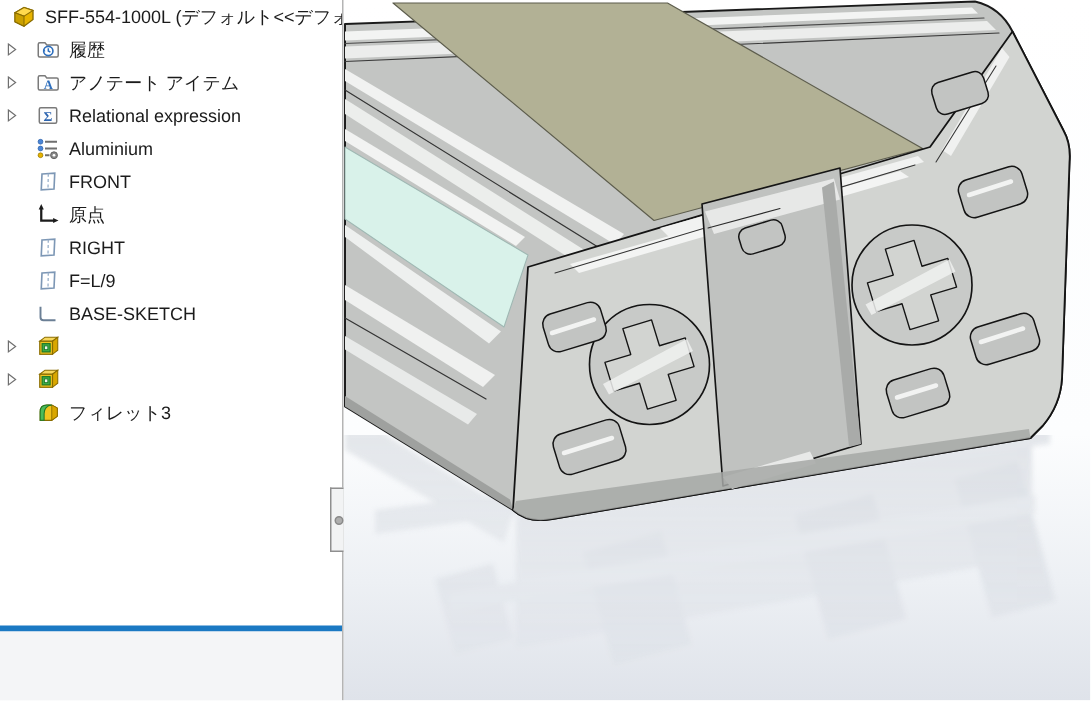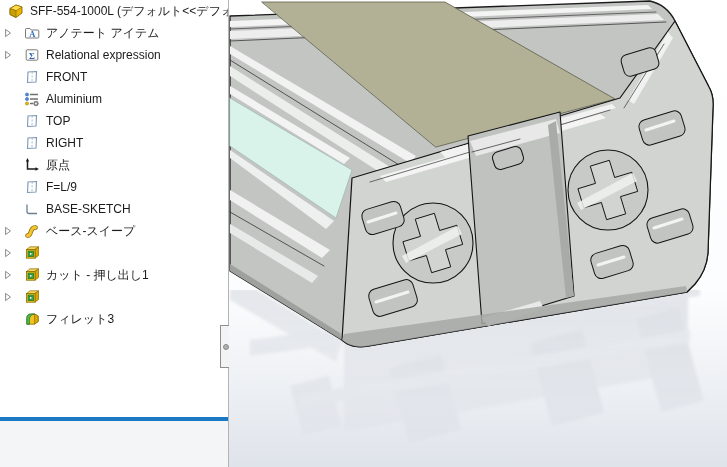--- a/index.html
+++ b/index.html
@@ -204,100 +204,95 @@
           <span class="row-label">SFF-554-1000L (デフォルト&lt;&lt;デフォルト&gt;_表</span>
         </div>
         <div class="tree-row">
           <span class="expander">
             <svg viewBox="0 0 10 12" width="8" height="10">
               <path d="M2,1.5 L8,6 L2,10.5 Z" fill="#fdfdfd" stroke="#6f6f6f" stroke-width="1"></path>
             </svg>
           </span>
           <span class="row-icon"><svg viewBox="0 0 16 16" width="16" height="16">
               <path d="M1.5,4.5 Q1.5,3.5 2.5,3.5 L6,3.5 L7.2,5 L13.8,5 Q14.8,5 14.8,6 L14.8,12 Q14.8,13 13.8,13 L2.5,13 Q1.5,13 1.5,12 Z" fill="#fdfdfd" stroke="#7a7a7a" stroke-width="1"></path>
+              <circle cx="8.2" cy="9" r="3.1" fill="#fff" stroke="#2e6fbd" stroke-width="1.1"></circle>
+              <path d="M8.2,7.2 L8.2,9 L9.6,9.8" stroke="#2e6fbd" stroke-width="1" fill="none"></path>
+              <path d="M5.2,7.6 L4.6,9.4 L6.4,9.2" fill="#2e6fbd"></path>
+            </svg></span>
+          <span class="row-label">履歴</span>
+        </div>
+        <div class="tree-row">
+          <span class="expander">
+            <svg viewBox="0 0 10 12" width="8" height="10">
+              <path d="M2,1.5 L8,6 L2,10.5 Z" fill="#fdfdfd" stroke="#6f6f6f" stroke-width="1"></path>
+            </svg>
+          </span>
+          <span class="row-icon"><svg viewBox="0 0 16 16" width="16" height="16">
+              <path d="M1.5,4.5 Q1.5,3.5 2.5,3.5 L6,3.5 L7.2,5 L13.8,5 Q14.8,5 14.8,6 L14.8,12 Q14.8,13 13.8,13 L2.5,13 Q1.5,13 1.5,12 Z" fill="#fdfdfd" stroke="#7a7a7a" stroke-width="1"></path>
               <text x="8.2" y="12.2" font-size="8.5" font-family="Liberation Serif,serif" font-weight="bold" fill="#2e6fbd" text-anchor="middle">A</text>
             </svg></span>
           <span class="row-label">アノテート アイテム</span>
         </div>
         <div class="tree-row">
           <span class="expander">
             <svg viewBox="0 0 10 12" width="8" height="10">
               <path d="M2,1.5 L8,6 L2,10.5 Z" fill="#fdfdfd" stroke="#6f6f6f" stroke-width="1"></path>
             </svg>
           </span>
           <span class="row-icon"><svg viewBox="0 0 16 16" width="16" height="16">
               <rect x="2.2" y="2.8" width="11.6" height="10.4" rx="1" fill="#fdfdfd" stroke="#7a7a7a" stroke-width="1"></rect>
               <text x="8" y="11.6" font-size="9" font-family="Liberation Serif,serif" font-weight="bold" fill="#2f66b0" text-anchor="middle">Σ</text>
             </svg></span>
           <span class="row-label">Relational expression</span>
-        </div>
-        <div class="tree-row">
-          <span class="row-icon"><svg viewBox="0 0 16 16" width="16" height="16">
-              <path d="M4,3 L12.5,2.5 L12,13 L3.5,13.5 Z" fill="none" stroke="#7d97b5" stroke-width="1.1"></path>
-              <path d="M8.2,2.8 L8,13.2" stroke="#9db3cc" stroke-width="0.9" stroke-dasharray="2,1.6"></path>
-            </svg></span>
-          <span class="row-label">FRONT</span>
         </div>
         <div class="tree-row">
           <span class="row-icon"><svg viewBox="0 0 16 16" width="16" height="16">
               <circle cx="3" cy="3.5" r="1.6" fill="#4a86d8" stroke="#2b5fa8" stroke-width="0.5"></circle>
               <circle cx="3" cy="8" r="1.6" fill="#4a86d8" stroke="#2b5fa8" stroke-width="0.5"></circle>
               <circle cx="3" cy="12.5" r="1.6" fill="#e8b400" stroke="#9a7a00" stroke-width="0.5"></circle>
               <path d="M6,3.5 L14,3.5 M6,8 L14,8 M6,12.5 L9,12.5" stroke="#6f6f6f" stroke-width="1.4"></path>
               <circle cx="12" cy="12.5" r="2.3" fill="#8a8a8a" stroke="#5a5a5a" stroke-width="0.6"></circle>
               <circle cx="12" cy="12.5" r="0.9" fill="#fff"></circle>
             </svg></span>
           <span class="row-label">Aluminium</span>
         </div>
         <div class="tree-row">
           <span class="row-icon"><svg viewBox="0 0 16 16" width="16" height="16">
               <path d="M4,3 L12.5,2.5 L12,13 L3.5,13.5 Z" fill="none" stroke="#7d97b5" stroke-width="1.1"></path>
               <path d="M8.2,2.8 L8,13.2" stroke="#9db3cc" stroke-width="0.9" stroke-dasharray="2,1.6"></path>
             </svg></span>
-          <span class="row-label">TOP</span>
-        </div>
-        <div class="tree-row">
-          <span class="row-icon"><svg viewBox="0 0 16 16" width="16" height="16">
-              <path d="M4,3 L12.5,2.5 L12,13 L3.5,13.5 Z" fill="none" stroke="#7d97b5" stroke-width="1.1"></path>
-              <path d="M8.2,2.8 L8,13.2" stroke="#9db3cc" stroke-width="0.9" stroke-dasharray="2,1.6"></path>
-            </svg></span>
-          <span class="row-label">RIGHT</span>
+          <span class="row-label">FRONT</span>
         </div>
         <div class="tree-row">
           <span class="row-icon"><svg viewBox="0 0 16 16" width="16" height="16">
               <path d="M3.5,4 L3.5,12 L12,12" stroke="#1c1c1c" stroke-width="1.5" fill="none"></path>
               <path d="M3.5,1 L1.8,4.6 L5.2,4.6 Z" fill="#1c1c1c"></path>
               <path d="M15,12 L11.4,10.3 L11.4,13.7 Z" fill="#1c1c1c"></path>
             </svg></span>
           <span class="row-label">原点</span>
         </div>
         <div class="tree-row">
           <span class="row-icon"><svg viewBox="0 0 16 16" width="16" height="16">
               <path d="M4,3 L12.5,2.5 L12,13 L3.5,13.5 Z" fill="none" stroke="#7d97b5" stroke-width="1.1"></path>
               <path d="M8.2,2.8 L8,13.2" stroke="#9db3cc" stroke-width="0.9" stroke-dasharray="2,1.6"></path>
             </svg></span>
+          <span class="row-label">RIGHT</span>
+        </div>
+        <div class="tree-row">
+          <span class="row-icon"><svg viewBox="0 0 16 16" width="16" height="16">
+              <path d="M4,3 L12.5,2.5 L12,13 L3.5,13.5 Z" fill="none" stroke="#7d97b5" stroke-width="1.1"></path>
+              <path d="M8.2,2.8 L8,13.2" stroke="#9db3cc" stroke-width="0.9" stroke-dasharray="2,1.6"></path>
+            </svg></span>
           <span class="row-label">F=L/9</span>
         </div>
         <div class="tree-row">
           <span class="row-icon"><svg viewBox="0 0 16 16" width="16" height="16">
               <path d="M3,3.5 L3,10.5 Q3,12.5 5,12.5 L13,12.5" stroke="#6b7f95" stroke-width="1.3" fill="none"></path>
             </svg></span>
           <span class="row-label">BASE-SKETCH</span>
-        </div>
-        <div class="tree-row">
-          <span class="expander">
-            <svg viewBox="0 0 10 12" width="8" height="10">
-              <path d="M2,1.5 L8,6 L2,10.5 Z" fill="#fdfdfd" stroke="#6f6f6f" stroke-width="1"></path>
-            </svg>
-          </span>
-          <span class="row-icon"><svg viewBox="0 0 16 16" width="16" height="16">
-              <path d="M3.5,12.5 C8,13.5 5.5,3.5 11.5,4.5" stroke="#8a6d00" stroke-width="4.6" fill="none" stroke-linecap="round"></path>
-              <path d="M3.5,12.5 C8,13.5 5.5,3.5 11.5,4.5" stroke="#f2c430" stroke-width="3" fill="none" stroke-linecap="round"></path>
-            </svg></span>
-          <span class="row-label">ベース-スイープ</span>
         </div>
         <div class="tree-row">
           <span class="expander">
             <svg viewBox="0 0 10 12" width="8" height="10">
               <path d="M2,1.5 L8,6 L2,10.5 Z" fill="#fdfdfd" stroke="#6f6f6f" stroke-width="1"></path>
             </svg>
           </span>
           <span class="row-icon"><svg viewBox="0 0 16 16" width="16" height="16">
               <path d="M2.5,4.5 L6,1.8 L14.5,1.8 L11,4.5 Z" fill="#f7d75c" stroke="#8a6d00" stroke-width="0.7"></path>
               <path d="M11,4.5 L14.5,1.8 L14.5,10.5 L11,13.2 Z" fill="#d9a700" stroke="#8a6d00" stroke-width="0.7"></path>
@@ -312,35 +307,20 @@
               <path d="M2,1.5 L8,6 L2,10.5 Z" fill="#fdfdfd" stroke="#6f6f6f" stroke-width="1"></path>
             </svg>
           </span>
           <span class="row-icon"><svg viewBox="0 0 16 16" width="16" height="16">
               <path d="M2.5,4.5 L6,1.8 L14.5,1.8 L11,4.5 Z" fill="#f7d75c" stroke="#8a6d00" stroke-width="0.7"></path>
               <path d="M11,4.5 L14.5,1.8 L14.5,10.5 L11,13.2 Z" fill="#d9a700" stroke="#8a6d00" stroke-width="0.7"></path>
               <rect x="2.5" y="4.5" width="8.5" height="8.7" fill="#f0c420" stroke="#8a6d00" stroke-width="0.8"></rect>
               <rect x="4.1" y="6.1" width="5.3" height="5.5" fill="#3fae49" stroke="#1e7a28" stroke-width="0.8"></rect>
               <rect x="5.6" y="7.6" width="2.3" height="2.5" fill="#eef7ee" stroke="#1e7a28" stroke-width="0.6"></rect>
             </svg></span>
-          <span class="row-label">カット - 押し出し1</span>
-        </div>
-        <div class="tree-row">
-          <span class="expander">
-            <svg viewBox="0 0 10 12" width="8" height="10">
-              <path d="M2,1.5 L8,6 L2,10.5 Z" fill="#fdfdfd" stroke="#6f6f6f" stroke-width="1"></path>
-            </svg>
-          </span>
-          <span class="row-icon"><svg viewBox="0 0 16 16" width="16" height="16">
-              <path d="M2.5,4.5 L6,1.8 L14.5,1.8 L11,4.5 Z" fill="#f7d75c" stroke="#8a6d00" stroke-width="0.7"></path>
-              <path d="M11,4.5 L14.5,1.8 L14.5,10.5 L11,13.2 Z" fill="#d9a700" stroke="#8a6d00" stroke-width="0.7"></path>
-              <rect x="2.5" y="4.5" width="8.5" height="8.7" fill="#f0c420" stroke="#8a6d00" stroke-width="0.8"></rect>
-              <rect x="4.1" y="6.1" width="5.3" height="5.5" fill="#3fae49" stroke="#1e7a28" stroke-width="0.8"></rect>
-              <rect x="5.6" y="7.6" width="2.3" height="2.5" fill="#eef7ee" stroke="#1e7a28" stroke-width="0.6"></rect>
-            </svg></span>
         </div>
         <div class="tree-row">
           <span class="row-icon"><svg viewBox="0 0 16 16" width="16" height="16">
               <path d="M2.8,13.2 L2.8,7.5 Q2.8,3 7.3,3 L10.5,3 L14.2,5 L14.2,10.5 L10.5,13.2 Z" fill="#f0c420" stroke="#8a6d00" stroke-width="0.8"></path>
               <path d="M10.5,3 L14.2,5 L14.2,10.5 L10.5,13.2 Z" fill="#d9a700" stroke="#8a6d00" stroke-width="0.6"></path>
               <path d="M2.8,7.5 Q2.8,3 7.3,3 L10.5,3 Q5.6,3.6 5.4,8.6 L5.4,13.2 L2.8,13.2 Z" fill="#4cbb5a" stroke="#1e7a28" stroke-width="0.7"></path>
             </svg></span>
           <span class="row-label">フィレット3</span>
         </div>
       </div>

